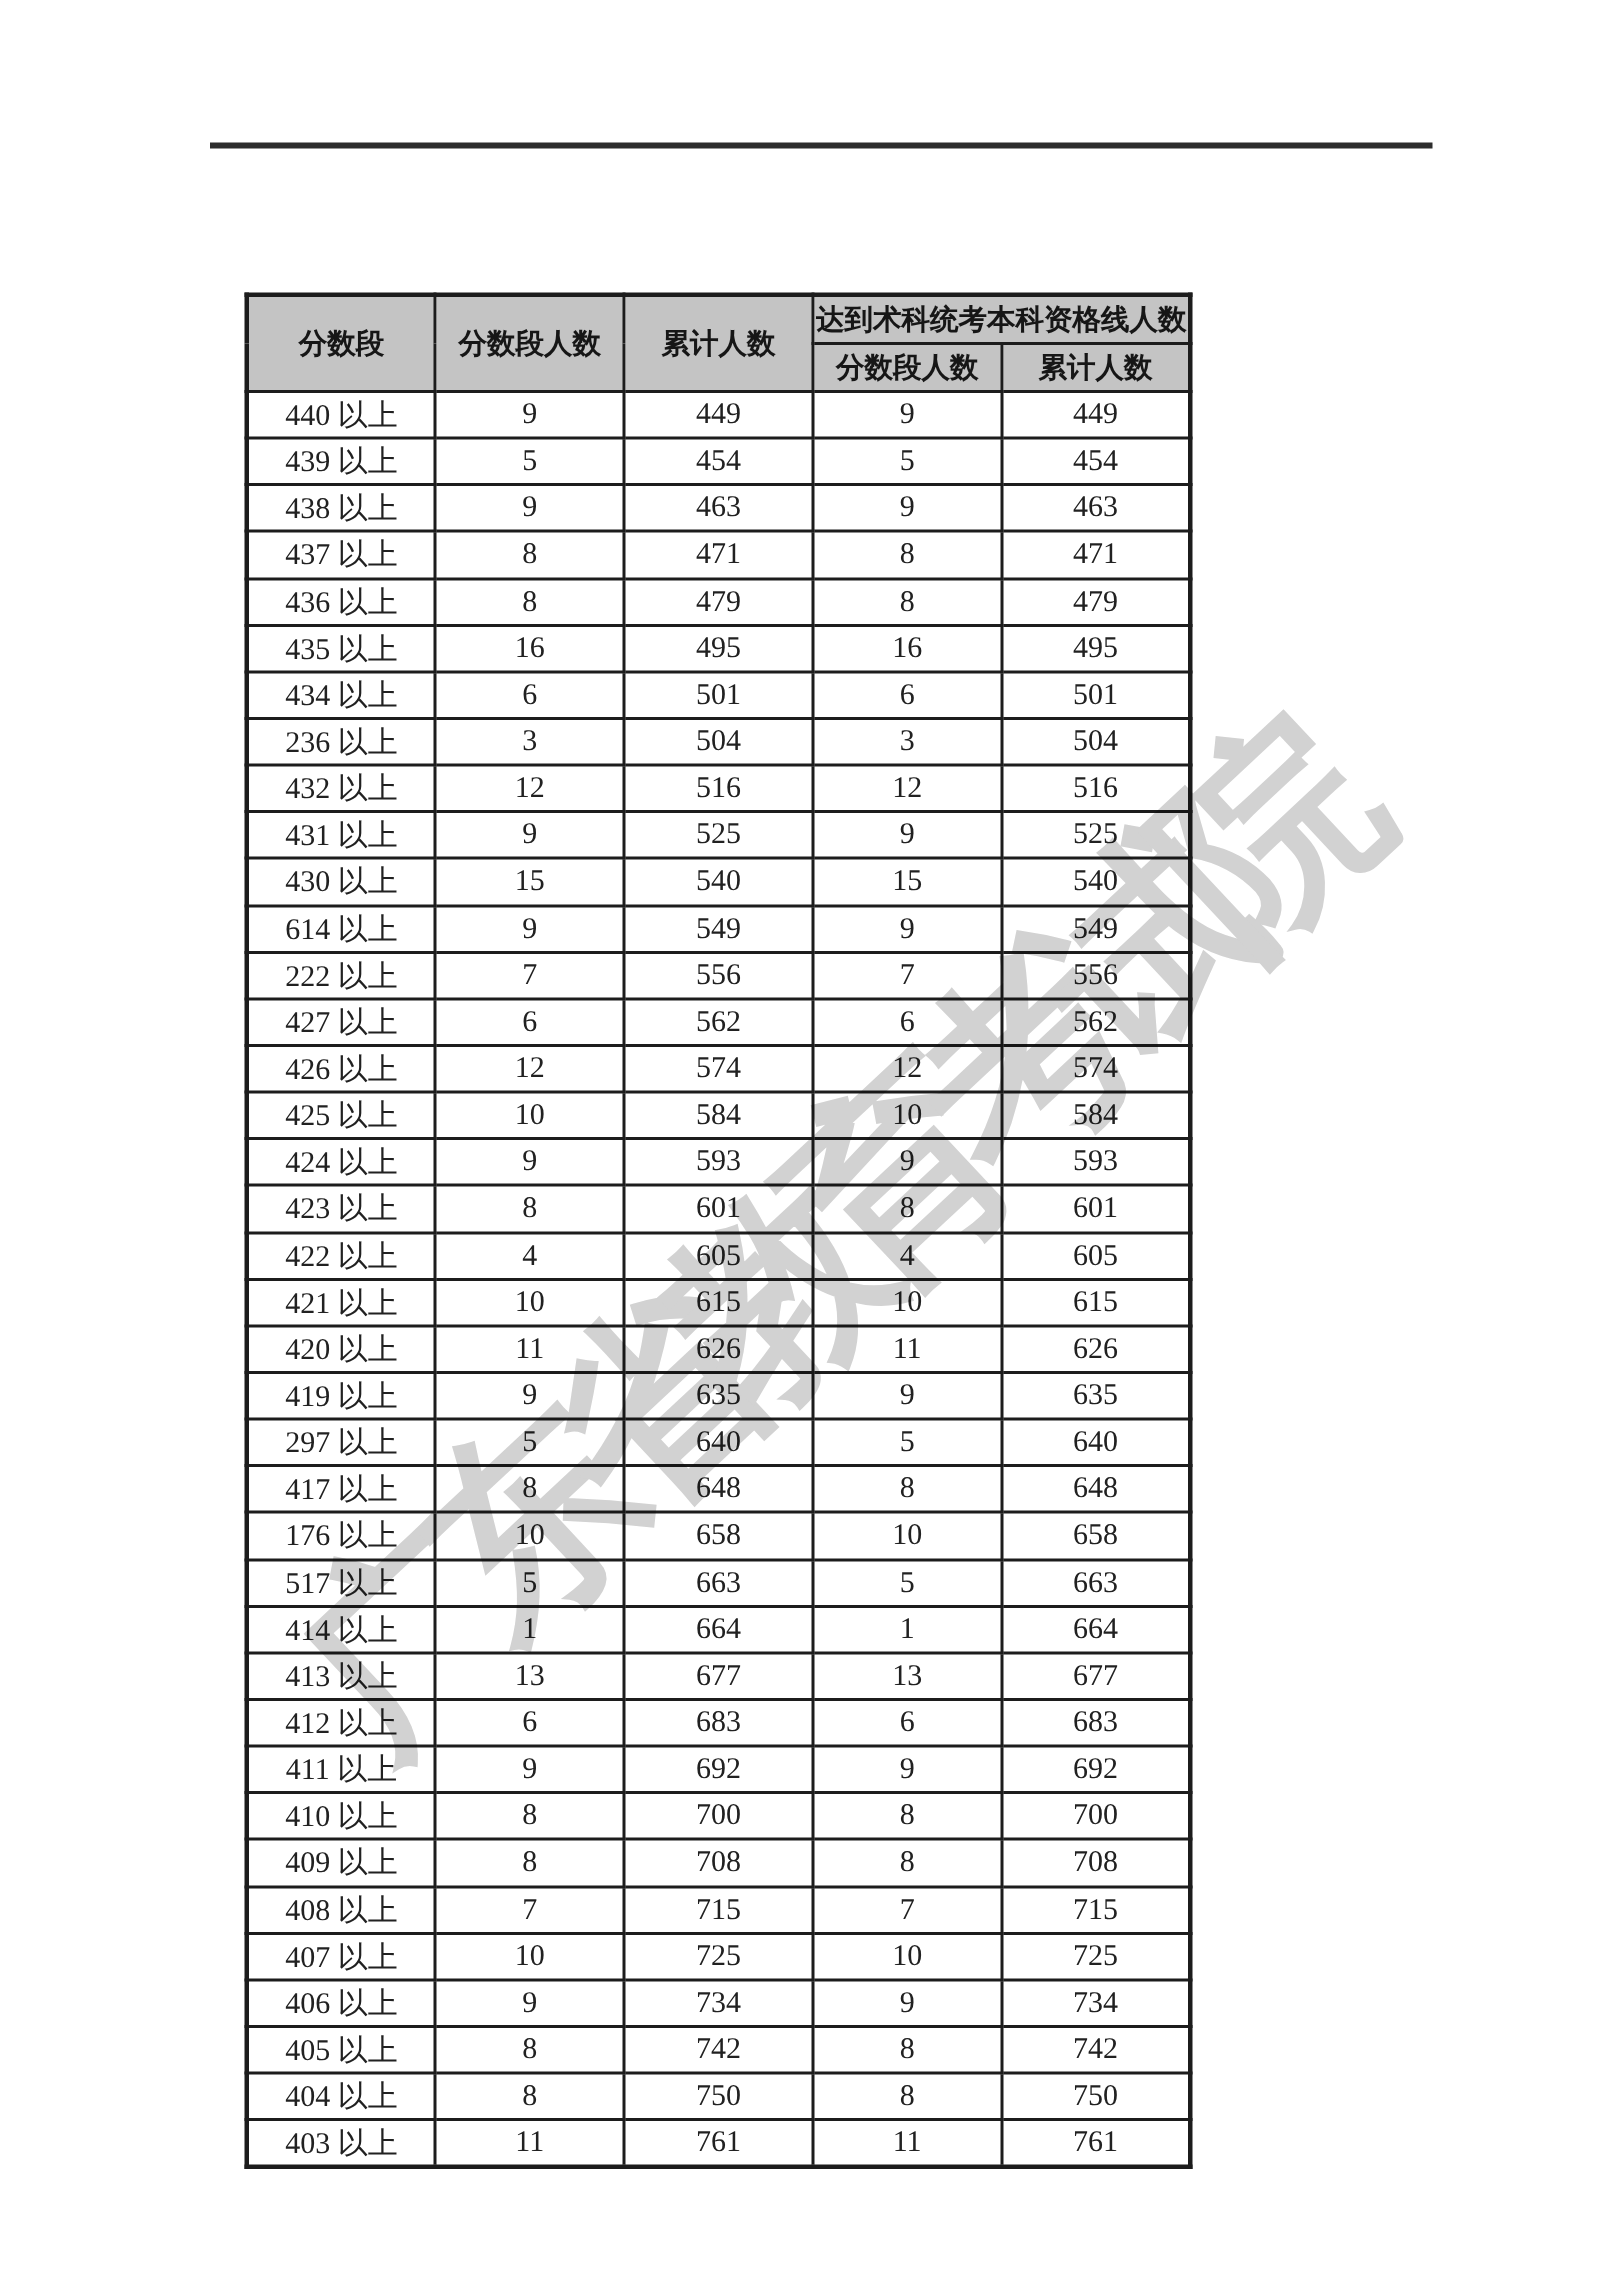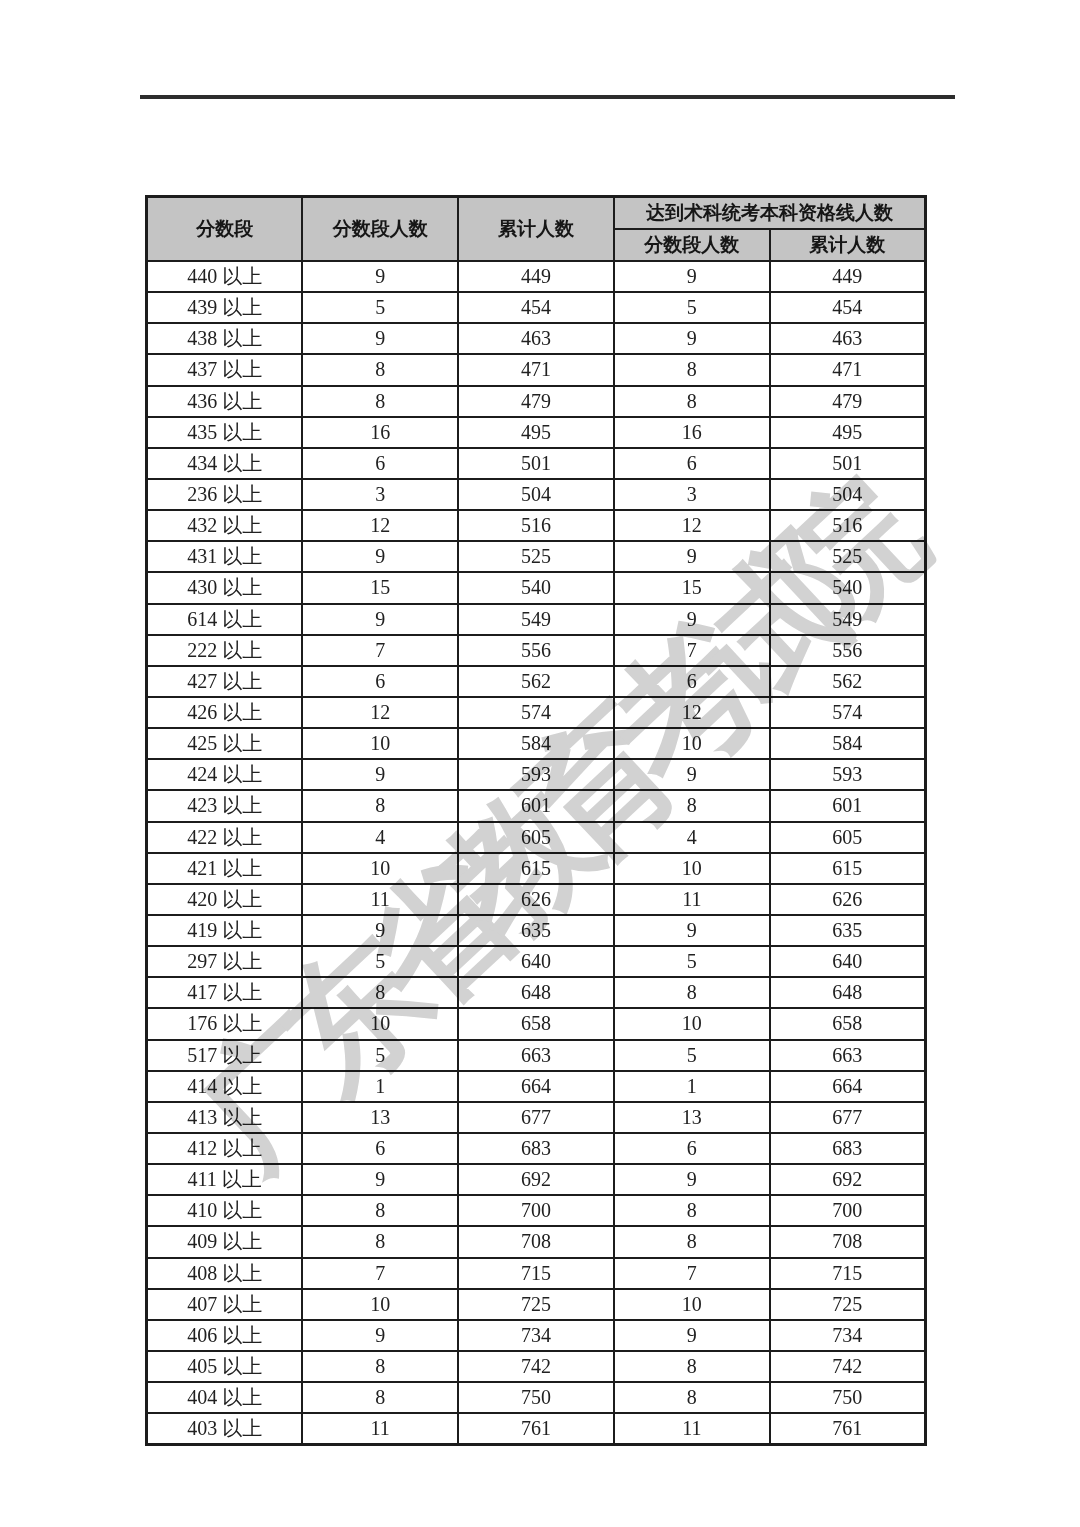--- a/index.html
+++ b/index.html
@@ -39,23 +39,23 @@
     opacity: 0.45;
     transform: rotate(-43deg);
     white-space: nowrap;
     pointer-events: none;
     mix-blend-mode: multiply;
     z-index: 5;
     font-family: "DejaVu Serif", serif;
   }
   table.score-table {
     position: absolute;
-    left: 145px;
+    left: 163px;
     top: 195px;
-    width: 782px;
+    width: 632px;
     border-collapse: collapse;
     table-layout: fixed;
     text-align: center;
     z-index: 1;
     border: 3px solid var(--border-color, #1c1c1c);
   }
   .score-table th, .score-table td {
     border: 2px solid var(--border-color, #1c1c1c);
     padding: 0;
     overflow: hidden;

